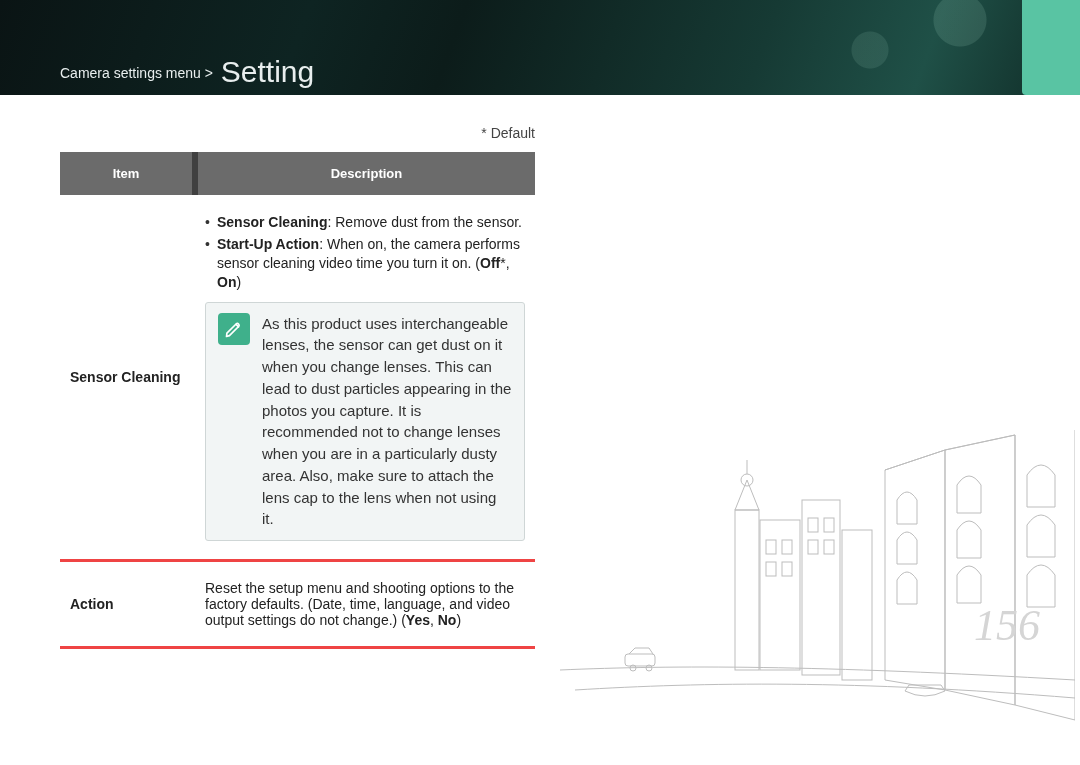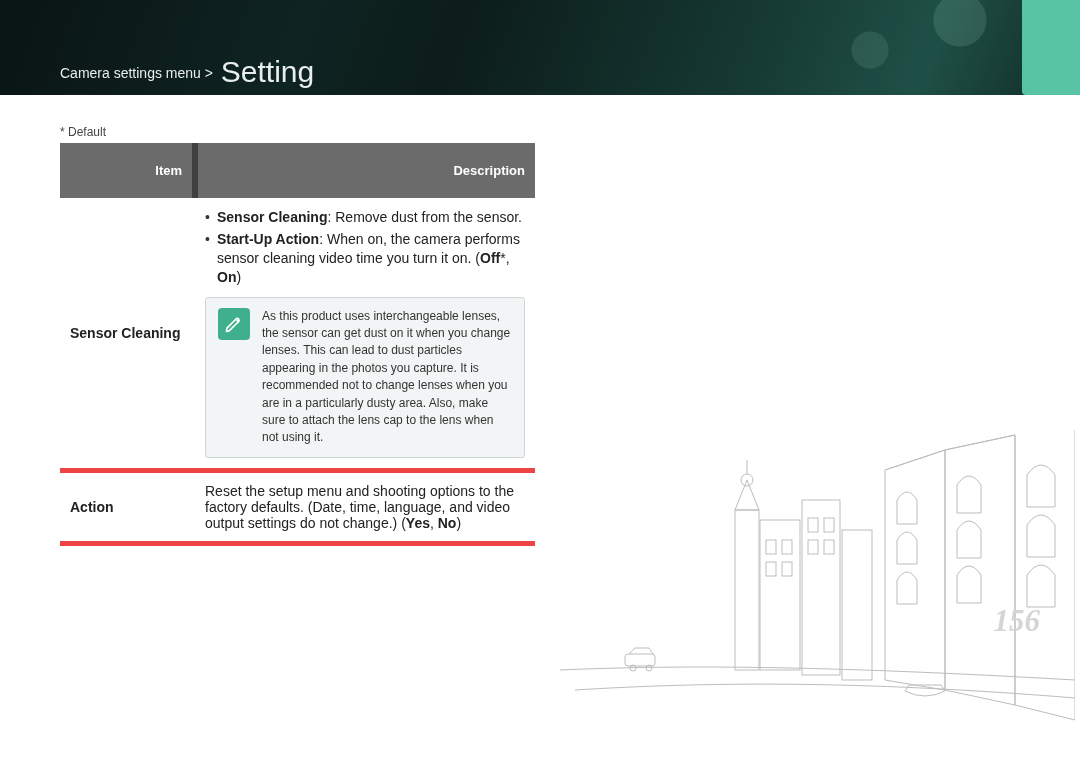--- a/index.html
+++ b/index.html
@@ -8,36 +8,36 @@
     background:
       radial-gradient(circle at 900px -40px, rgba(200,255,230,.15) 30px, transparent 31px),
       radial-gradient(circle at 960px 20px, rgba(200,255,230,.12) 26px, transparent 27px),
       radial-gradient(circle at 870px 50px, rgba(200,255,230,.10) 18px, transparent 19px),
       linear-gradient(110deg,#0a1414 0%,#0e2422 28%,#0c1c1a 42%,#163a34 70%,#1f5047 85%,#0f2a25 100%);
   }
   .tab-teal{position:absolute;top:0;right:0;width:58px;height:95px;background:#59c4a3;border-bottom-left-radius:4px}
   .bc{position:absolute;left:60px;top:55px;color:#e8eeee;font-size:14px;font-weight:300}
   .bc .cur{font-size:30px;font-weight:300;margin-left:4px;vertical-align:-4px}
   .content{position:absolute;left:60px;top:125px;width:475px}
-  .default-note{font-size:12px;color:#444;margin:0 0 4px 0}
+  .default-note{font-size:14px;color:#444;text-align:right;margin:0 0 11px 0}
   table.settings{width:100%;border-collapse:collapse;font-size:14px}
-  table.settings thead th{background:#6b6b6b;color:#fff;font-weight:600;text-align:right;padding:20px 10px;font-size:13px}
+  table.settings thead th{background:#6b6b6b;color:#fff;font-weight:600;text-align:center;padding:14px 10px;font-size:13px}
   table.settings thead th:first-child{width:112px}
   table.settings thead th+th{border-left:6px solid #404040}
-  table.settings tbody td{padding:10px 10px;vertical-align:top;border-bottom:5px solid #ef4444}
+  table.settings tbody td{padding:18px 10px;vertical-align:top;border-bottom:3px solid #ef4444}
   table.settings tbody td.item{font-weight:700;vertical-align:middle;color:#222}
   .bullets{margin:0;padding:0;list-style:none}
   .bullets li{position:relative;padding-left:12px;margin:0 0 3px 0;line-height:1.35}
   .bullets li::before{content:"•";position:absolute;left:0;top:0;color:#333}
   .b{font-weight:700}
   .note{margin-top:10px;border:1px solid #cfd6d6;border-radius:3px;background:#f2f5f5;display:flex;align-items:flex-start;gap:12px;padding:10px 12px}
-  .note .ntext{font-size:12px;line-height:1.45;color:#333}
+  .note .ntext{font-size:15px;line-height:1.45;color:#333}
   .pen{flex:0 0 32px;width:32px;height:32px;border-radius:4px;background:#3fb08b;display:flex;align-items:center;justify-content:center}
   .pen svg{width:20px;height:20px}
-  .pagenum{position:absolute;right:40px;bottom:24px;font-size:31px;font-style:italic;color:#d5d5d5;font-family:"Segoe UI",Georgia,serif;font-weight:700}
+  .pagenum{position:absolute;right:40px;bottom:12px;font-size:44px;font-style:italic;color:#d5d5d5;font-family:"Segoe UI",Georgia,serif;font-weight:400}
   .art{position:absolute;left:555px;top:430px;width:520px;height:300px;pointer-events:none}
 </style>
 </head>
 <body>
 
 <div class="page">
 
   <div class="top-band">
     <div class="tab-teal"></div>
     <div class="bc">

